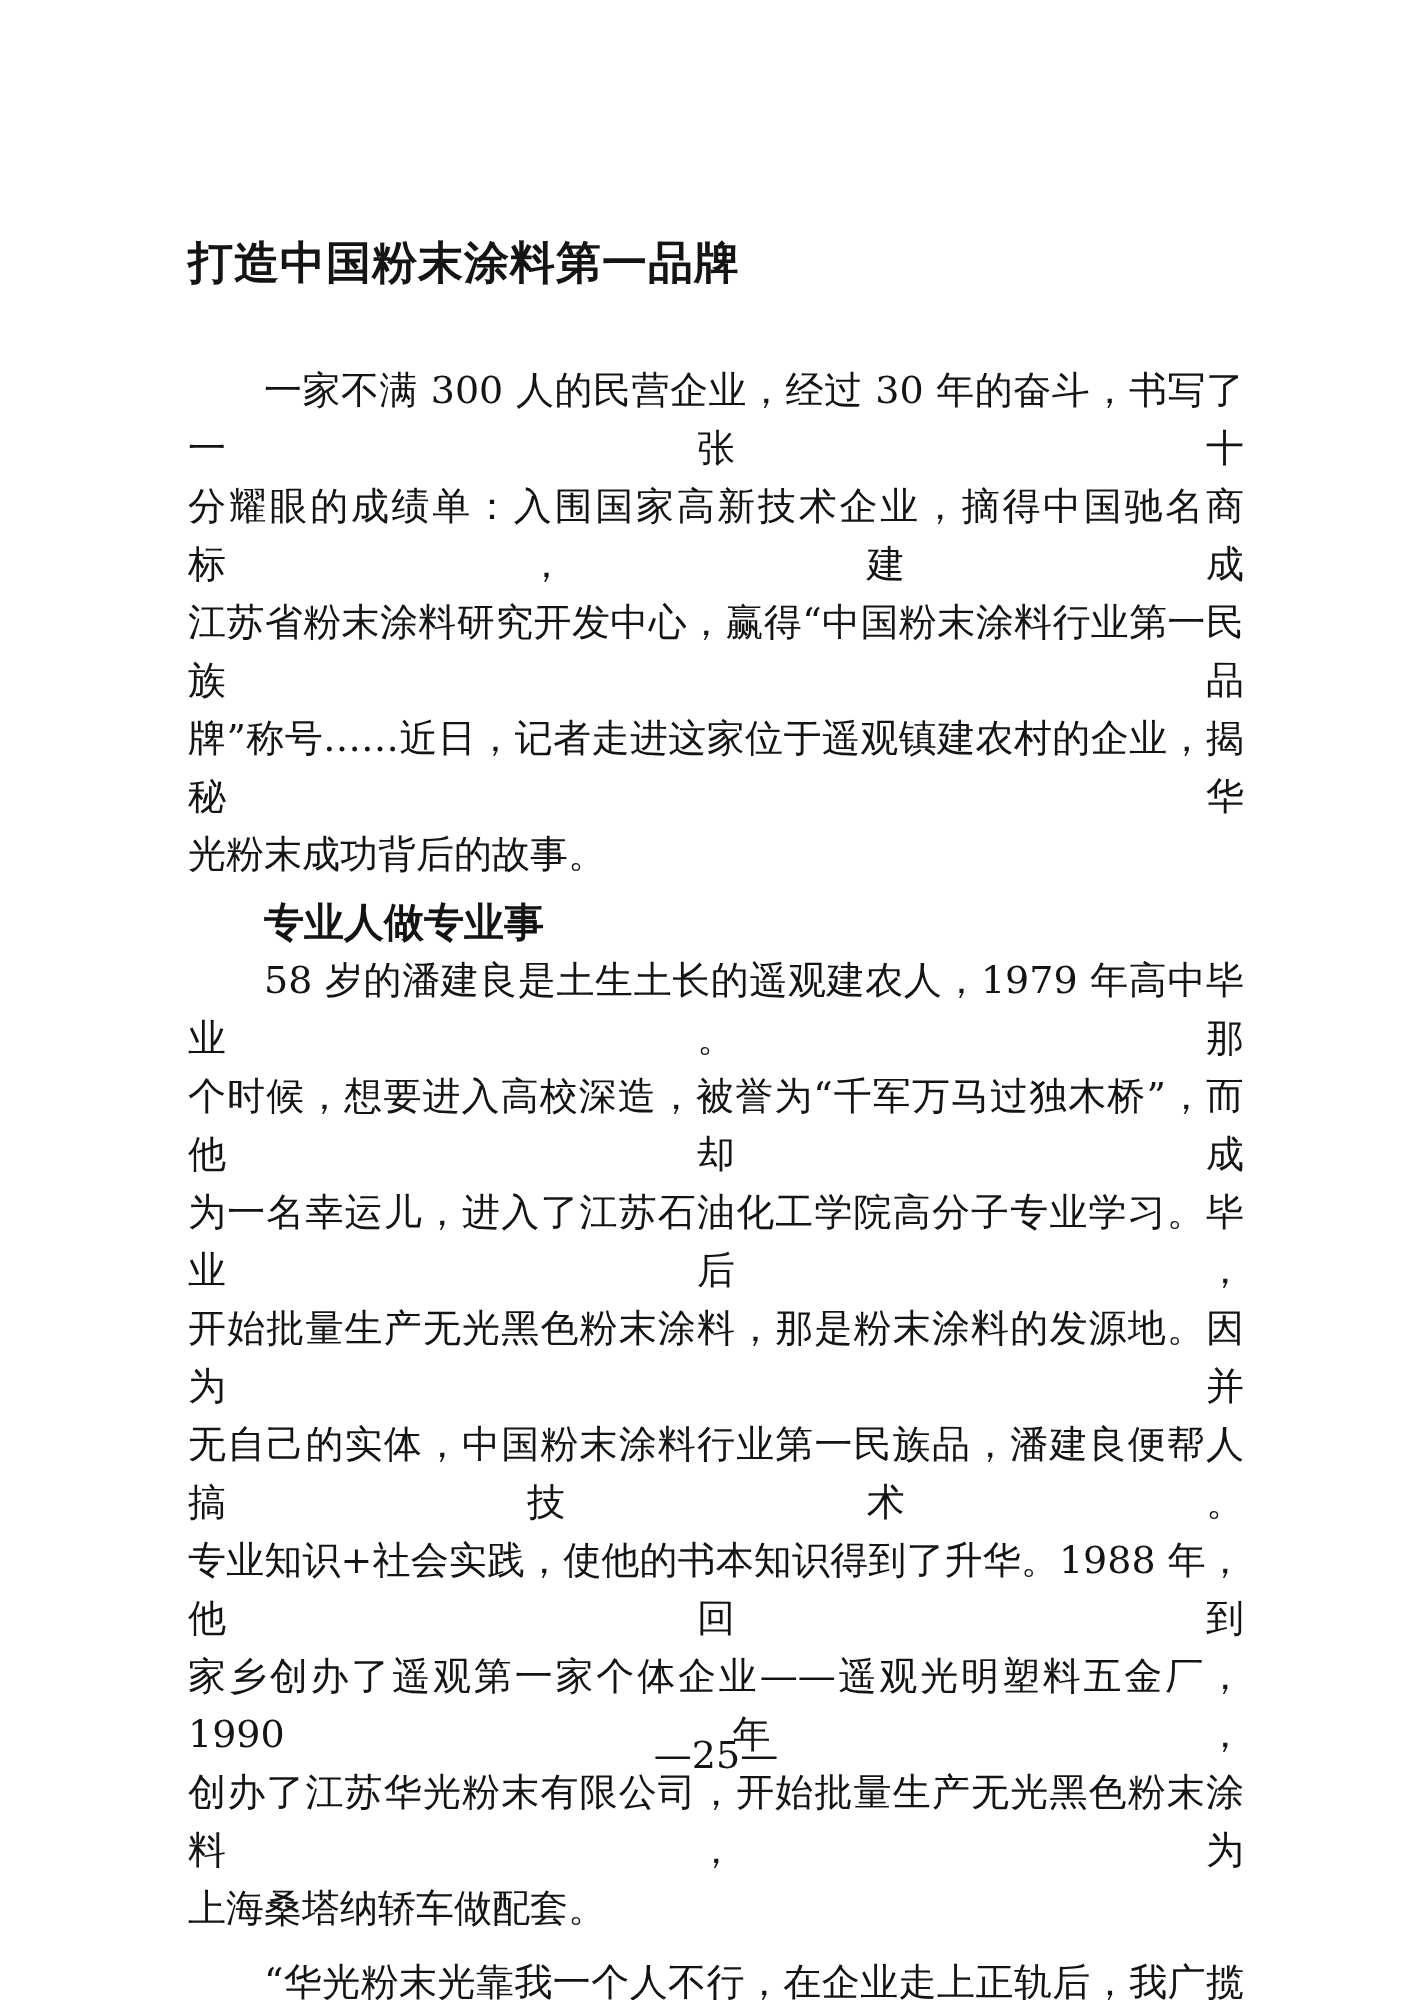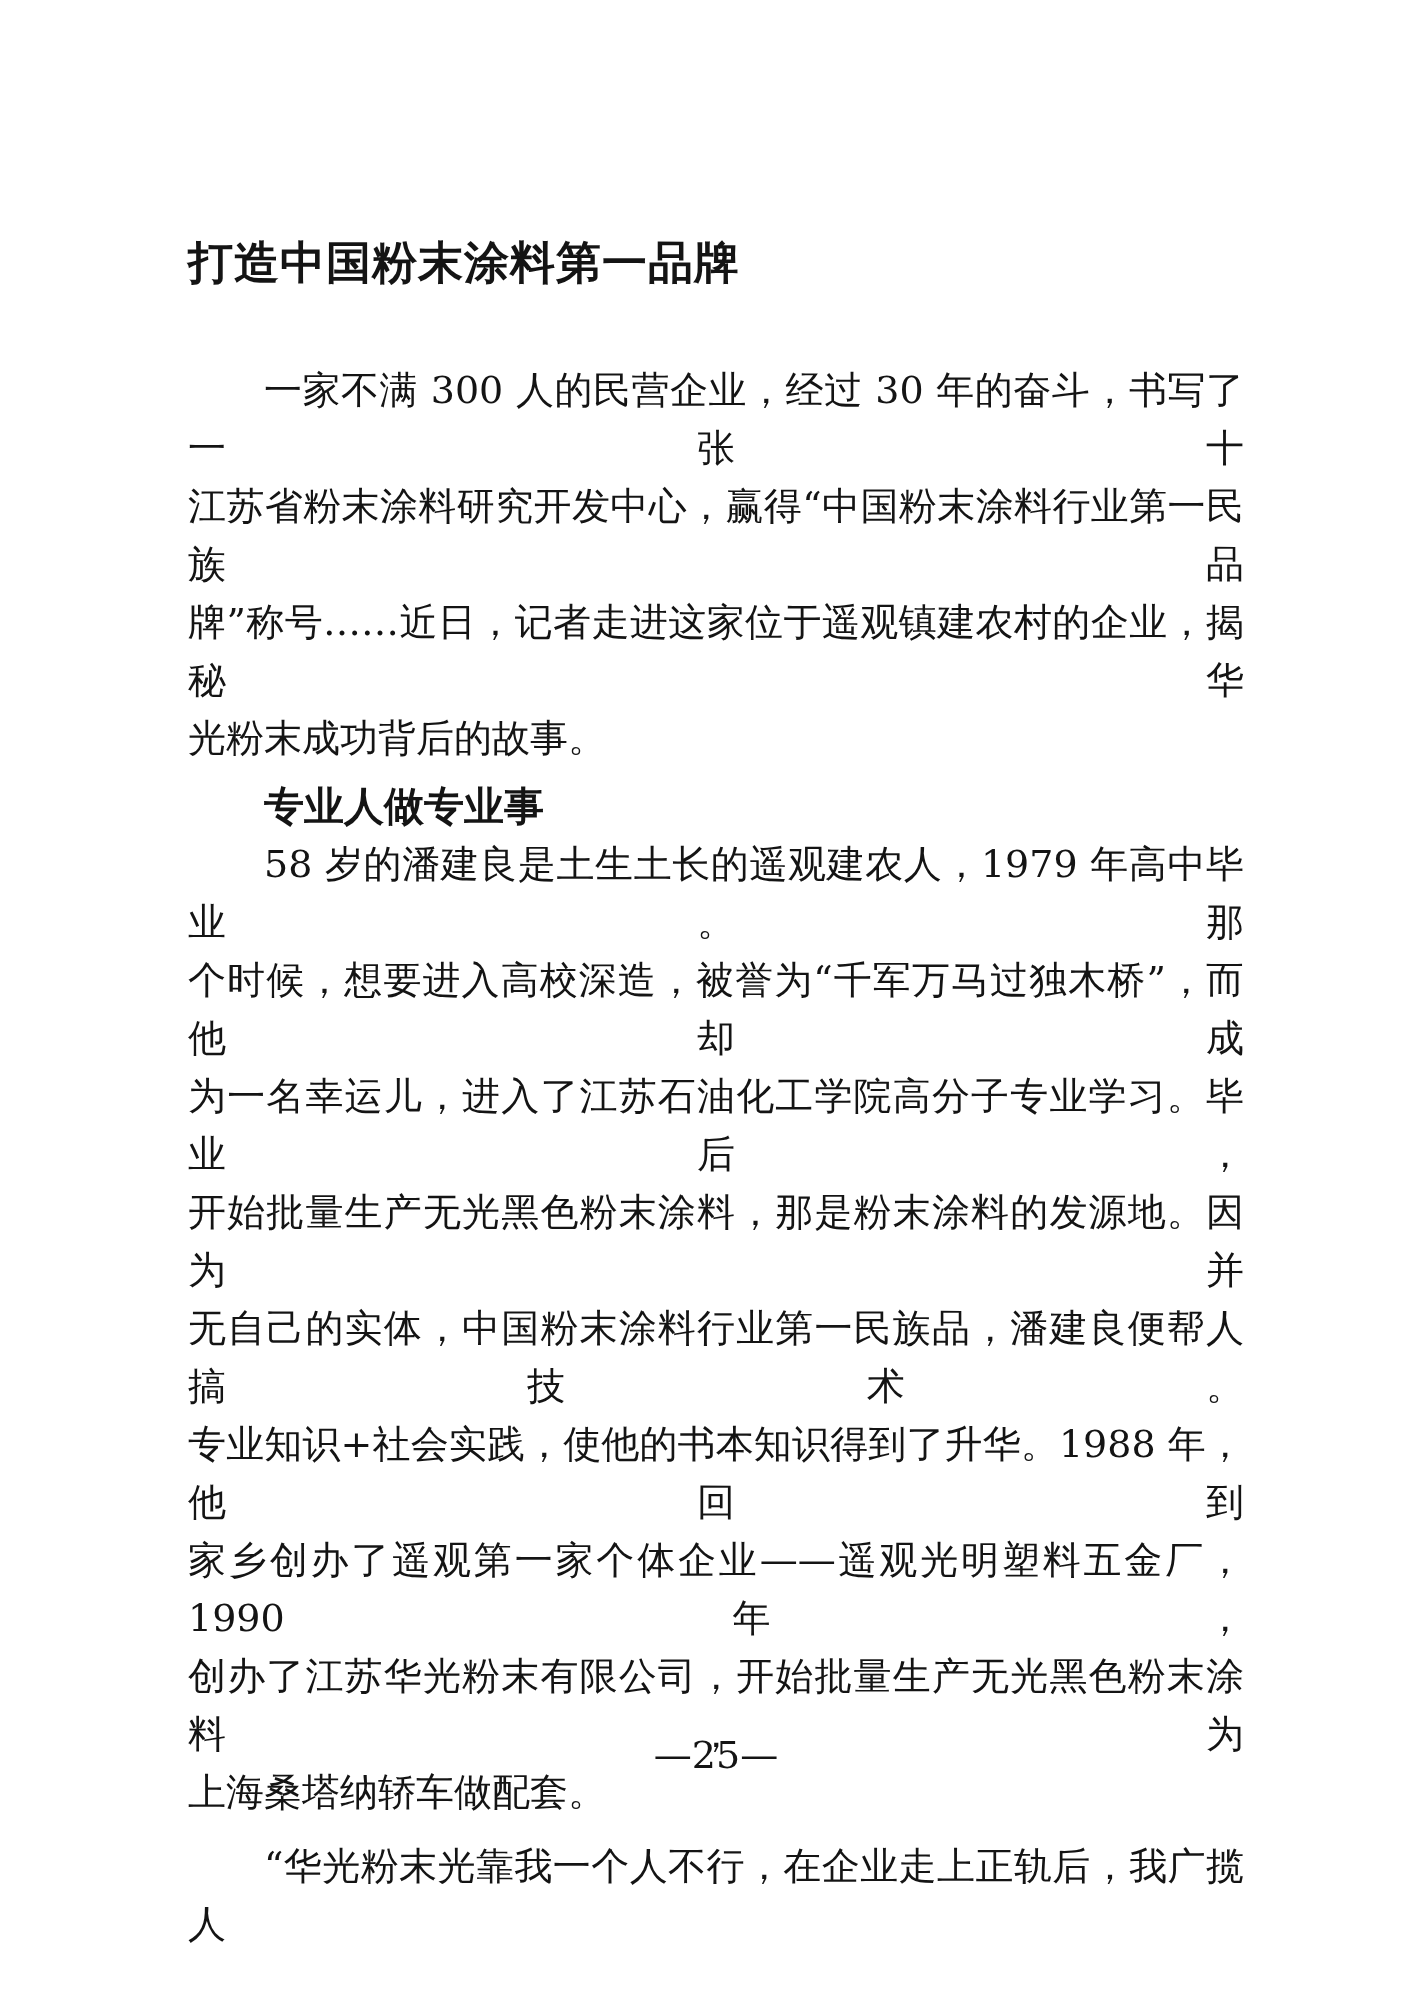--- a/index.html
+++ b/index.html
@@ -60,20 +60,21 @@
 </style>
 </head>
 <body>
 
 <div class="page">
   <h1 class="doc-title">打造中国粉末涂料第一品牌</h1>
 
   <div class="content">
     <div class="para">
         <div class="line indent">一家不满 300 人的民营企业，经过 30 年的奋斗，书写了一张十</div>
+        <div class="line">分耀眼的成绩单：入围国家高新技术企业，摘得中国驰名商标，建成</div>
         <div class="line">江苏省粉末涂料研究开发中心，赢得“中国粉末涂料行业第一民族品</div>
         <div class="line">牌”称号……近日，记者走进这家位于遥观镇建农村的企业，揭秘华</div>
         <div class="line end">光粉末成功背后的故事。</div>
       </div>
     <h2 class="heading">专业人做专业事</h2>
     <div class="para">
         <div class="line indent">58 岁的潘建良是土生土长的遥观建农人，1979 年高中毕业。那</div>
         <div class="line">个时候，想要进入高校深造，被誉为“千军万马过独木桥”，而他却成</div>
         <div class="line">为一名幸运儿，进入了江苏石油化工学院高分子专业学习。毕业后，</div>
         <div class="line">开始批量生产无光黑色粉末涂料，那是粉末涂料的发源地。因为并</div>

